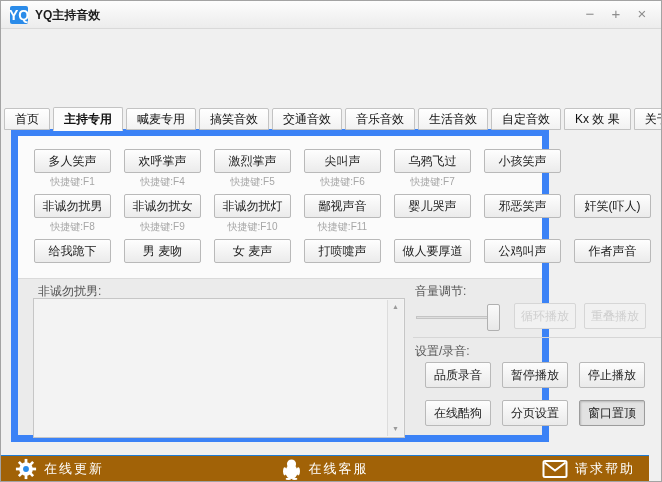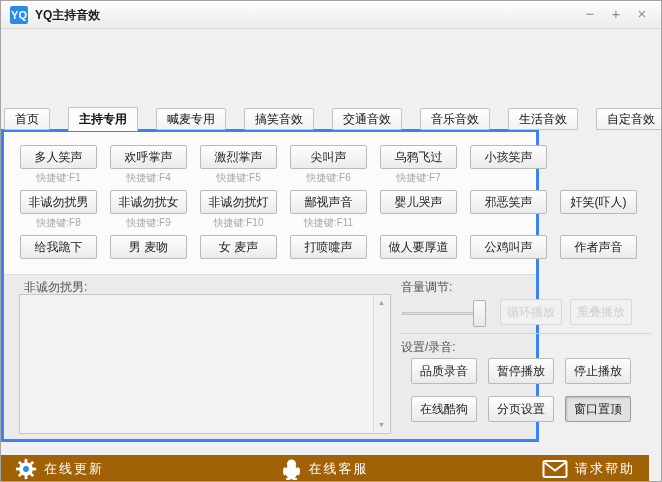--- a/index.html
+++ b/index.html
@@ -9,47 +9,47 @@
     border:1px solid #a3a3a3; overflow:hidden;
   }
   
   .titlebar {
     position:absolute; top:0; left:0; right:0; height:28px;
     background:linear-gradient(#fdfdfd,#ececec);
     border-bottom:1px solid #d9d9d9;
   }
   .appicon {
     position:absolute; top:5px; left:9px; width:18px; height:18px;
-    background:#2a8be9; color:#fff; font-size:11px; font-weight:bold;
+    background:#2a8be9; color:#fff; font-size:14px; font-weight:bold;
     display:flex; align-items:center; justify-content:center; border-radius:2px;
   }
   .apptitle { position:absolute; left:34px; top:0; line-height:28px; font-size:12px; font-weight:bold; color:#1c1c1c; }
   .winctrls { position:absolute; right:6px; top:0; height:28px; display:flex; }
   .winctrls span {
     width:26px; height:28px; line-height:26px; text-align:center;
     color:#8d8d8d; font-size:15px; cursor:default;
   }
   
   .tabstrip {
     position:absolute; top:105px; left:3px; right:3px; height:24px;
-    display:flex; align-items:flex-end; gap:18px; z-index:3;text-align:right;
+    display:flex; align-items:flex-end; gap:3px; z-index:3;text-align:right;
   }
   .tab {
     height:22px; line-height:20px; padding:0 10px; font-size:12px; color:#111;
     background:linear-gradient(#ffffff,#f2f2f2);
     border:1px solid #c3c3c3; border-radius:2px 2px 0 0; white-space:nowrap;
   }
   .tab.selected {
     height:24px; line-height:23px; font-weight:bold;
     background:#fcfcfc; border-bottom:1px solid #fcfcfc; margin-bottom:-1px;
   }
   
   .content {
-    position:absolute; top:128px; left:0; width:538px; bottom:39px;
-    background:#fbfbfb; border:3px solid #3b82f6; z-index:1;
+    position:absolute; top:128px; left:10px; width:538px; bottom:39px;
+    background:#fbfbfb; border:7px solid #3b82f6; z-index:1;
   }
   .grid-area { position:absolute; top:13px; left:16px; }
   .grid-row { display:grid; grid-template-columns:repeat(7,77px); column-gap:13px; }
   .grid-row .cell { height:45px; text-align:center; }
   .grid-row.last .cell { height:26px; }
   .sbtn {
     width:77px; height:24px; font-size:12px; color:#222;
     font-family:"Liberation Sans","DejaVu Sans",sans-serif;
     background:linear-gradient(#fefefe,#ebebeb);
     border:1px solid #b9b9b9; border-radius:2px; cursor:pointer; white-space:nowrap;

